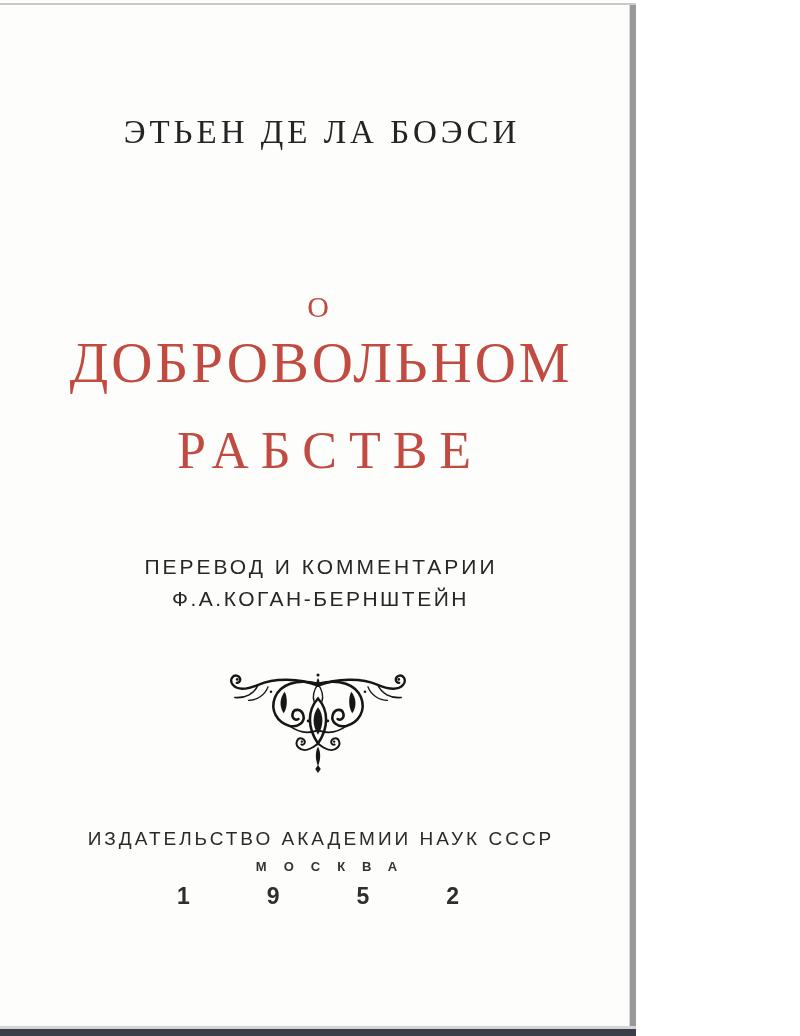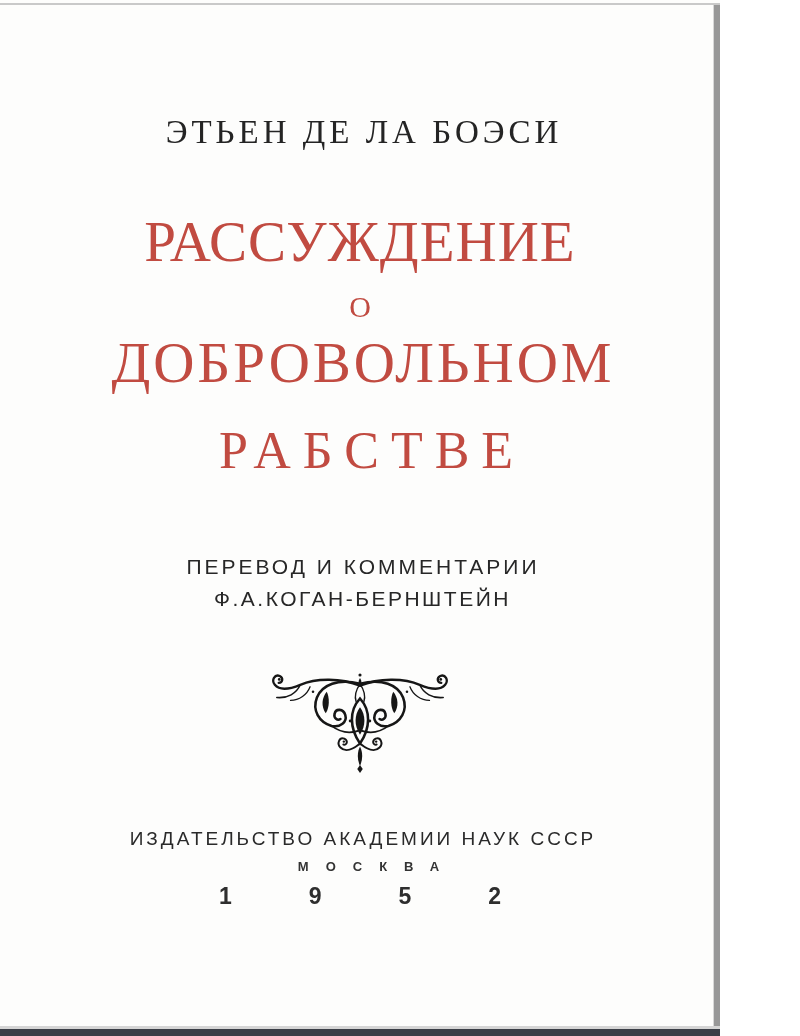--- a/index.html
+++ b/index.html
@@ -2,21 +2,21 @@
 <html><head>
 <meta charset="utf-8">
 <style>
   html, body {
     margin: 0;
     padding: 0;
     background: #ffffff;
   }
   .page {
     position: relative;
-    width: 720px;
+    width: 636px;
     height: 1036px;
     background: #fdfdfc;
     overflow: hidden;
     font-family: "Liberation Serif", serif;
     color: #1f1f1f;
   }
   
   .top-edge-line {
     position: absolute;
     top: 3px; left: 0; right: 0;
@@ -137,21 +137,20 @@
 <body>
 
 <div class="page">
 
   <div class="top-edge-line"></div>
   <div class="right-edge-shadow"></div>
   <div class="bottom-edge-shadow"></div>
 
   <div class="center-line author">ЭТЬЕН ДЕ ЛА БОЭСИ</div>
 
-  <div class="center-line title-red title-line-1">РАССУЖДЕНИЕ</div>
 
   <div class="center-line title-red title-line-2">О</div>
 
   <div class="center-line title-red title-line-3">ДОБРОВОЛЬНОМ</div>
 
   <div class="center-line title-red title-line-4">РАБСТВЕ</div>
 
   <div class="center-line sans credit-1">ПЕРЕВОД И КОММЕНТАРИИ</div>
 
   <div class="center-line sans credit-2">Ф.А.КОГАН-БЕРНШТЕЙН</div>

